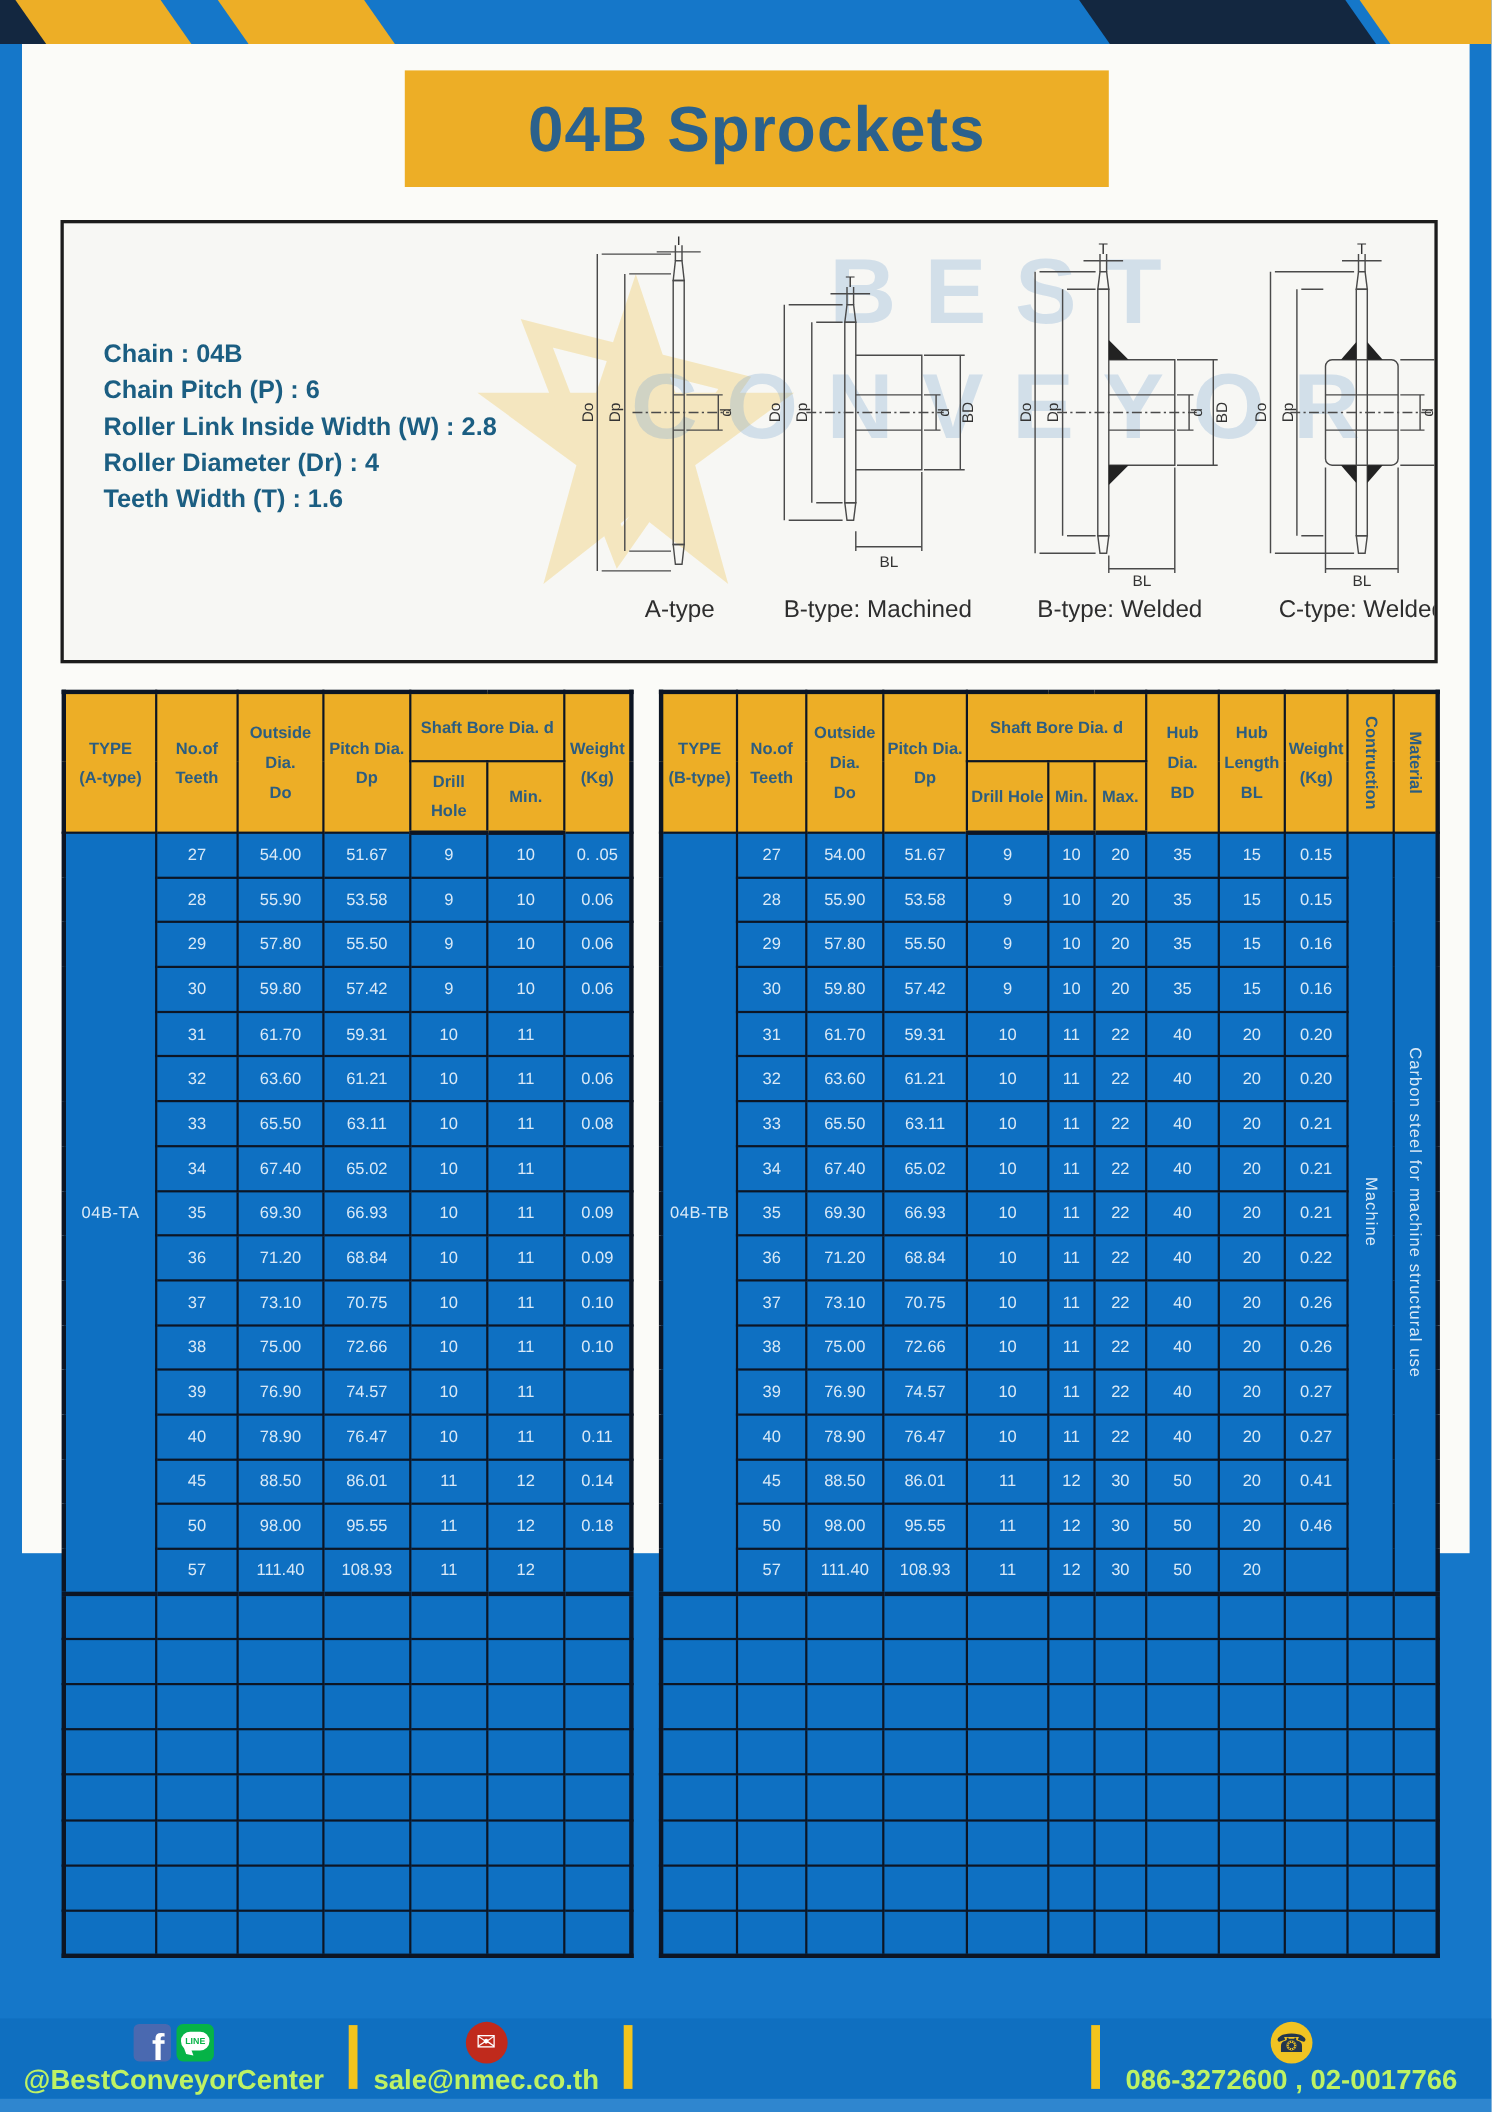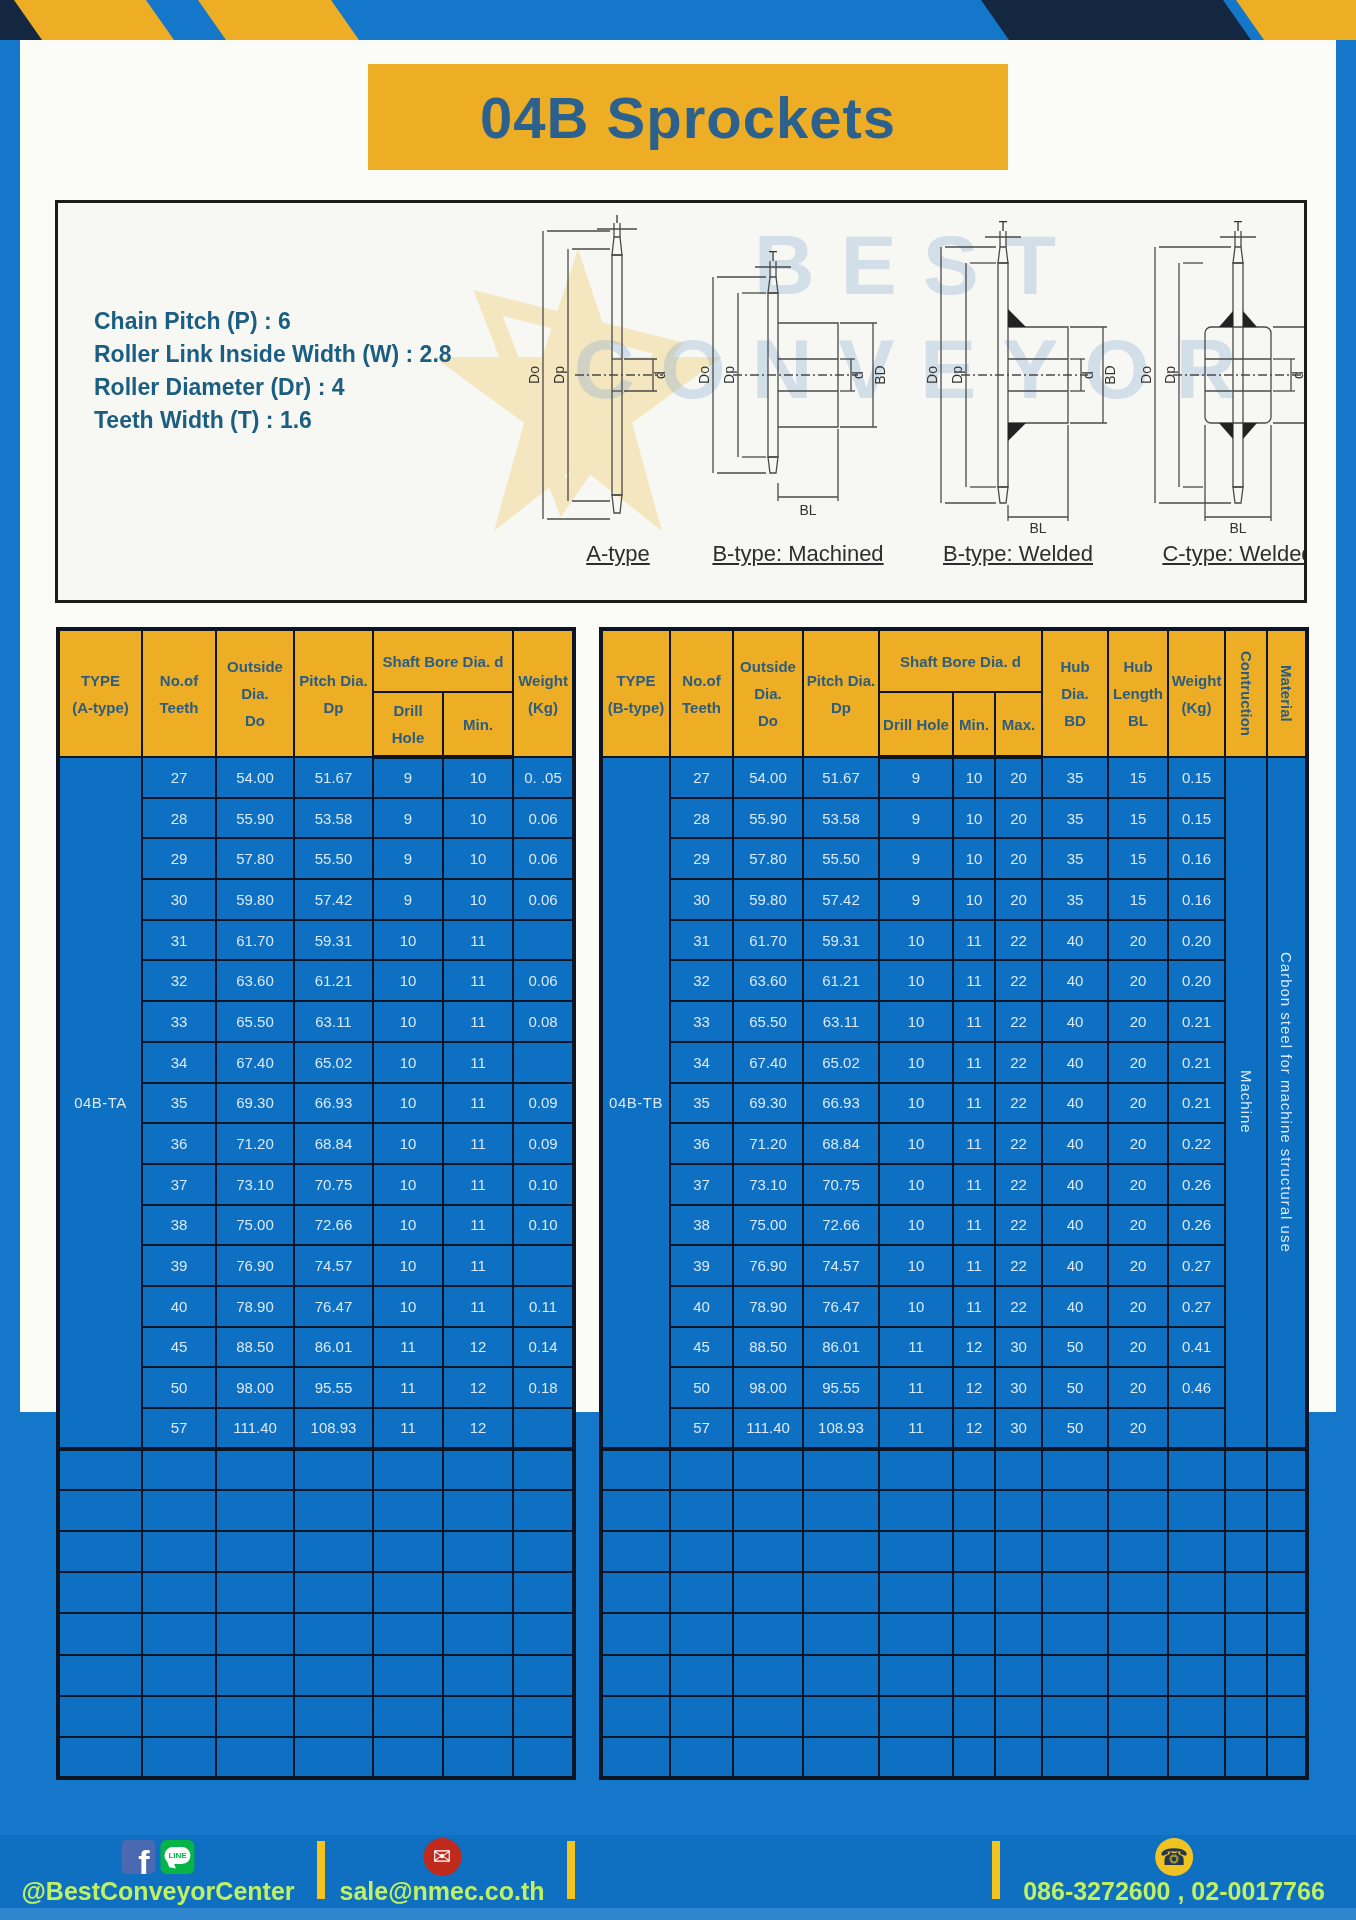--- a/index.html
+++ b/index.html
@@ -18,21 +18,21 @@
   .banner h1{margin:0;font-size:58px;font-weight:bold;color:#2b618c;letter-spacing:1px;}
   
   .diagbox{position:absolute;left:35px;top:160px;width:1246px;height:397px;background:#f7f7f4;
            border:3px solid #1c1c1c;overflow:hidden;}
   .specs{position:absolute;left:36px;top:102px;}
   .specs div{font-size:23px;font-weight:bold;color:#1b5e82;line-height:33px;white-space:nowrap;}
   .watermark{position:absolute;left:500px;top:10px;width:720px;text-align:center;opacity:.30;pointer-events:none;}
   .watermark div{font-size:84px;font-weight:bold;color:#7fa9d2;letter-spacing:26px;line-height:104px;}
   .wm-star{position:absolute;left:370px;top:40px;width:300px;height:300px;opacity:.35;pointer-events:none;}
   .sprk{position:absolute;top:12px;}
-  .caption{position:absolute;top:338px;font-size:22px;color:#2e2e2e;text-align:right;transform:translateX(-50%);white-space:nowrap;text-decoration:underline;}
+  .caption{position:absolute;top:338px;font-size:22px;color:#2e2e2e;text-align:right;transform:translateX(-50%);white-space:nowrap;}
   svg text{font-family:"Liberation Sans",sans-serif;font-size:14px;fill:#333;}
   
   .dtable{position:absolute;border-collapse:collapse;table-layout:fixed;}
   .dtable.left{left:36px;top:587px;width:516px;}
   .dtable.right{left:579px;top:587px;width:706px;}
   .dtable,.dtable th,.dtable td{border:2px solid #0c1524;}
   .dtable{border-width:4px;}
   .dtable th{background:#edae26;color:#2c5d80;font-size:15px;font-weight:bold;
              white-space:pre-line;line-height:1.8;padding:2px;}
   .dtable thead tr:first-child th{height:56px;}
@@ -86,20 +86,21 @@
       <svg class="wm-star" viewBox="0 0 100 100">
         <polygon points="50,2 62,38 98,38 68,60 78,96 50,74 22,96 32,60 2,38 38,38" fill="#f0c95e"></polygon>
         <polygon points="20,20 80,35 45,85" fill="none" stroke="#f0c95e" stroke-width="6"></polygon>
       </svg>
       <div class="watermark">
         <div>BEST</div>
         <div>CONVEYOR</div>
       </div>
 
       <div class="specs">
+        <div>Chain : 04B</div>
         <div>Chain Pitch (P) : 6</div>
         <div>Roller Link Inside Width (W) : 2.8</div>
         <div>Roller Diameter (Dr) : 4</div>
         <div>Teeth Width (T) : 1.6</div>
       </div>
 
       <svg class="sprk" style="left:455px;" width="210" height="320" viewBox="0 0 210 320">
         <g stroke="#4a4a4a" stroke-width="1.3" fill="none">
           <rect x="99" y="40" width="10" height="240"></rect>
           <polygon points="99,40 101,22 107,22 109,40"></polygon>

